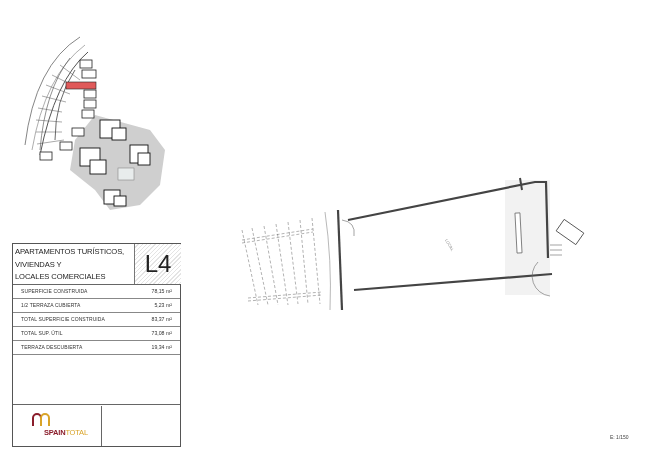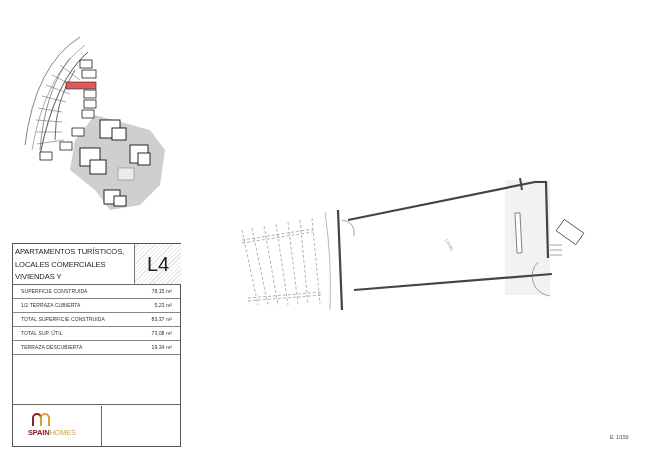--- a/index.html
+++ b/index.html
@@ -4,30 +4,30 @@
   <style>
     html, body { margin:0; padding:0; }
     body { width:650px; height:450px; background:#ffffff; position:relative; overflow:hidden; font-family:"Liberation Sans", sans-serif; color:#222; }
     .siteplan { position:absolute; left:0; top:20px; width:200px; height:200px; }
     .plan { position:absolute; left:230px; top:170px; width:360px; height:140px; }
     .infobox { position:absolute; left:12px; top:243px; width:169px; height:204px; border:1px solid #555; box-sizing:border-box; }
     .ib-header { position:absolute; left:0; top:0; width:167px; height:40px; border-bottom:1px solid #666; }
     .ib-title { position:absolute; left:2px; top:2px; width:118px; font-size:7.6px; line-height:12.5px; color:#222; letter-spacing:-0.1px; }
     .ib-code { position:absolute; left:121px; top:0; width:46px; height:40px; border-left:1px solid #777;
       background: repeating-linear-gradient(135deg, #fff 0px, #fff 2px, #e4e4e4 2px, #e4e4e4 3px);
-      display:flex; align-items:center; justify-content:center; font-size:20px; color:#222; font-weight:300; }
+      display:flex; align-items:center; justify-content:center; font-size:24px; color:#222; font-weight:300; }
     .ib-row { position:absolute; left:0; width:167px; height:13px; border-bottom:1px solid #888; }
     .ib-row .lbl { position:absolute; left:8px; top:3px; font-size:5px; color:#333; letter-spacing:0.1px; }
     .ib-row .val { position:absolute; right:8px; top:3px; font-size:5.2px; color:#333; }
     .ib-blank { position:absolute; left:0; top:110px; width:167px; height:50px; border-bottom:1px solid #666; }
     .ib-logo-cell { position:absolute; left:0; top:162px; width:88px; height:40px; border-right:1px solid #666; }
     .ib-right-cell { position:absolute; left:89px; top:162px; width:78px; height:40px; }
     .logo-mark { position:absolute; left:18px; top:6px; width:20px; height:14px; }
     .logo-text { position:absolute; left:15px; top:22px; font-size:7.5px; font-weight:bold; letter-spacing:-0.2px; }
-    .logo-text .a { color:#8a1d2b; }
+    .logo-text .a { color:#8a1d2b;margin-left:16px; }
     .logo-text .b { color:#d9a429; font-weight:normal; }
     .scale { position:absolute; left:610px; top:434px; font-size:5px; color:#444; }
   </style>
 </head>
 <body>
 
 <svg class="siteplan" viewBox="0 0 200 200">
 
   <path d="M95 95 L150 110 L165 130 L160 165 L140 185 L110 190 L95 170 L70 150 L75 120 Z" fill="#cfcfcf" stroke="none"></path>
 
@@ -110,22 +110,22 @@
       <line x1="320" y1="80" x2="332" y2="80"></line>
       <line x1="320" y1="85" x2="332" y2="85"></line>
   </g>
   <text x="215" y="70" font-size="4" fill="#888" transform="rotate(60 215 70)">LOCAL</text>
 </svg>
 
 <div class="infobox">
   <div class="ib-header">
     <div class="ib-title">
       <div>APARTAMENTOS TURÍSTICOS,</div>
+      <div>VIVIENDAS Y</div>
       <div>LOCALES COMERCIALES</div>
-      <div>VIVIENDAS Y</div>
     </div>
     <div class="ib-code">L4</div>
   </div>
 
   <div class="ib-row" style="top:41px">
     <span class="lbl">SUPERFICIE CONSTRUIDA</span>
     <span class="val">78,15 m²</span>
   </div>
   <div class="ib-row" style="top:55px">
     <span class="lbl">1/2 TERRAZA CUBIERTA</span>
@@ -144,18 +144,18 @@
     <span class="val">19,34 m²</span>
   </div>
 
   <div class="ib-blank"></div>
 
   <div class="ib-logo-cell">
     <svg class="logo-mark" viewBox="0 0 20 14">
       <path d="M2 14 L2 6 A4 4 0 0 1 10 6 L10 14" fill="none" stroke="#8a1d2b" stroke-width="2"></path>
       <path d="M10 14 L10 6 A4 4 0 0 1 18 6 L18 14" fill="none" stroke="#d9a429" stroke-width="2"></path>
     </svg>
-    <div class="logo-text"><span class="a">SPAIN</span><span class="b">HOMES</span></div>
+    <div class="logo-text"><span class="a">SPAIN</span><span class="b">TOTAL</span></div>
   </div>
   <div class="ib-right-cell"></div>
 </div>
 
 <div class="scale">E: 1/150</div>
 
 </body></html>

